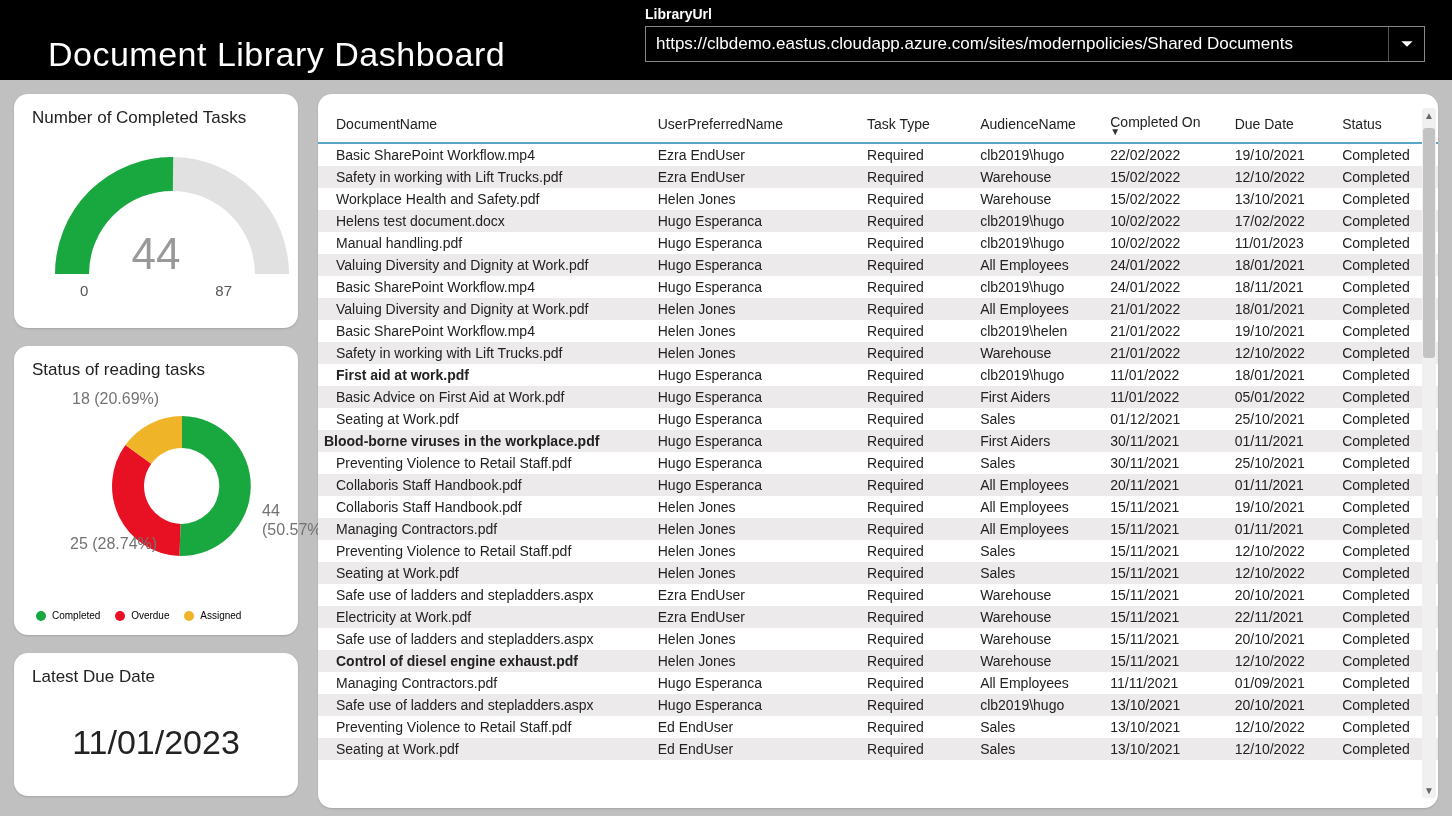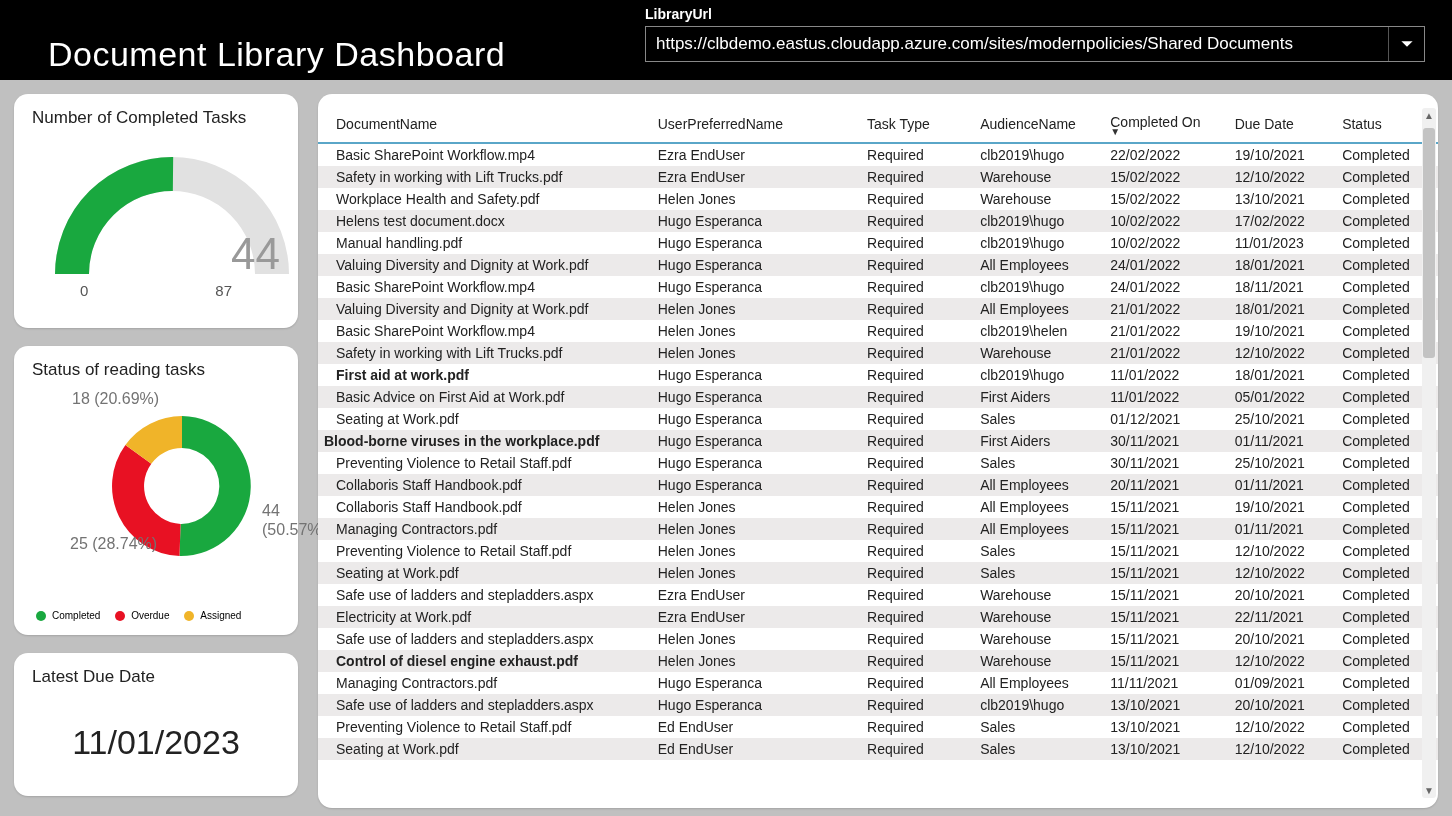--- a/index.html
+++ b/index.html
@@ -11,21 +11,21 @@
   .url-field { background:#000; border:1px solid #888; width:780px; height:36px; display:flex; align-items:center; }
   .url-text { flex:1; color:#fff; font-size:17px; padding:0 10px; border:none; background:transparent; outline:none; }
   .url-chevron { width:36px; text-align:center; color:#fff; border-left:1px solid #555; display:flex; align-items:center; justify-content:center; height:100%;}
   .url-chevron svg{width:14px;height:14px;fill:#fff;}
   .content { display:flex; gap:20px; padding:14px; }
   .side { width:284px; display:flex; flex-direction:column; gap:18px; }
   .card { background:#fff; border-radius:14px; padding:14px 18px; box-shadow:0 1px 2px rgba(0,0,0,0.15);}
   .card-title { font-size:17px; color:#222; margin-bottom:6px; }
   .gauge-wrap{ position:relative; height:180px; }
   .gauge-svg{ display:block; margin:0 auto; }
-  .gauge-value{ position:absolute; left:0; right:0; top:95px; text-align:right; font-size:44px; color:#999; font-weight:400;}
+  .gauge-value{ position:absolute; left:0; right:0; top:95px; text-align:center; font-size:44px; color:#999; font-weight:400;}
   .gauge-min{ position:absolute; left:48px; top:148px; font-size:15px; color:#555;}
   .gauge-max{ position:absolute; right:48px; top:148px; font-size:15px; color:#555;}
   .donut-wrap{ position:relative; height:220px; }
   .donut-label{ position:absolute; font-size:16px; color:#737373; line-height:1.2; }
   .legend{ text-align:left; font-size:10px; margin-top:4px; }
   .legend span{ margin:0 4px; }
   .dot{ display:inline-block; width:10px; height:10px; border-radius:50%; vertical-align:middle; margin-right:2px;}
   .latest-date{ font-size:34px; font-weight:400; text-align:center; padding:30px 0 20px; color:#222;}
   .table-card{ flex:1; background:#fff; border-radius:14px; padding:12px 0 0 0; box-shadow:0 1px 2px rgba(0,0,0,0.15); position:relative; height:714px; overflow:hidden;}
   .table-scroll{ height:700px; overflow-y:auto;  }

